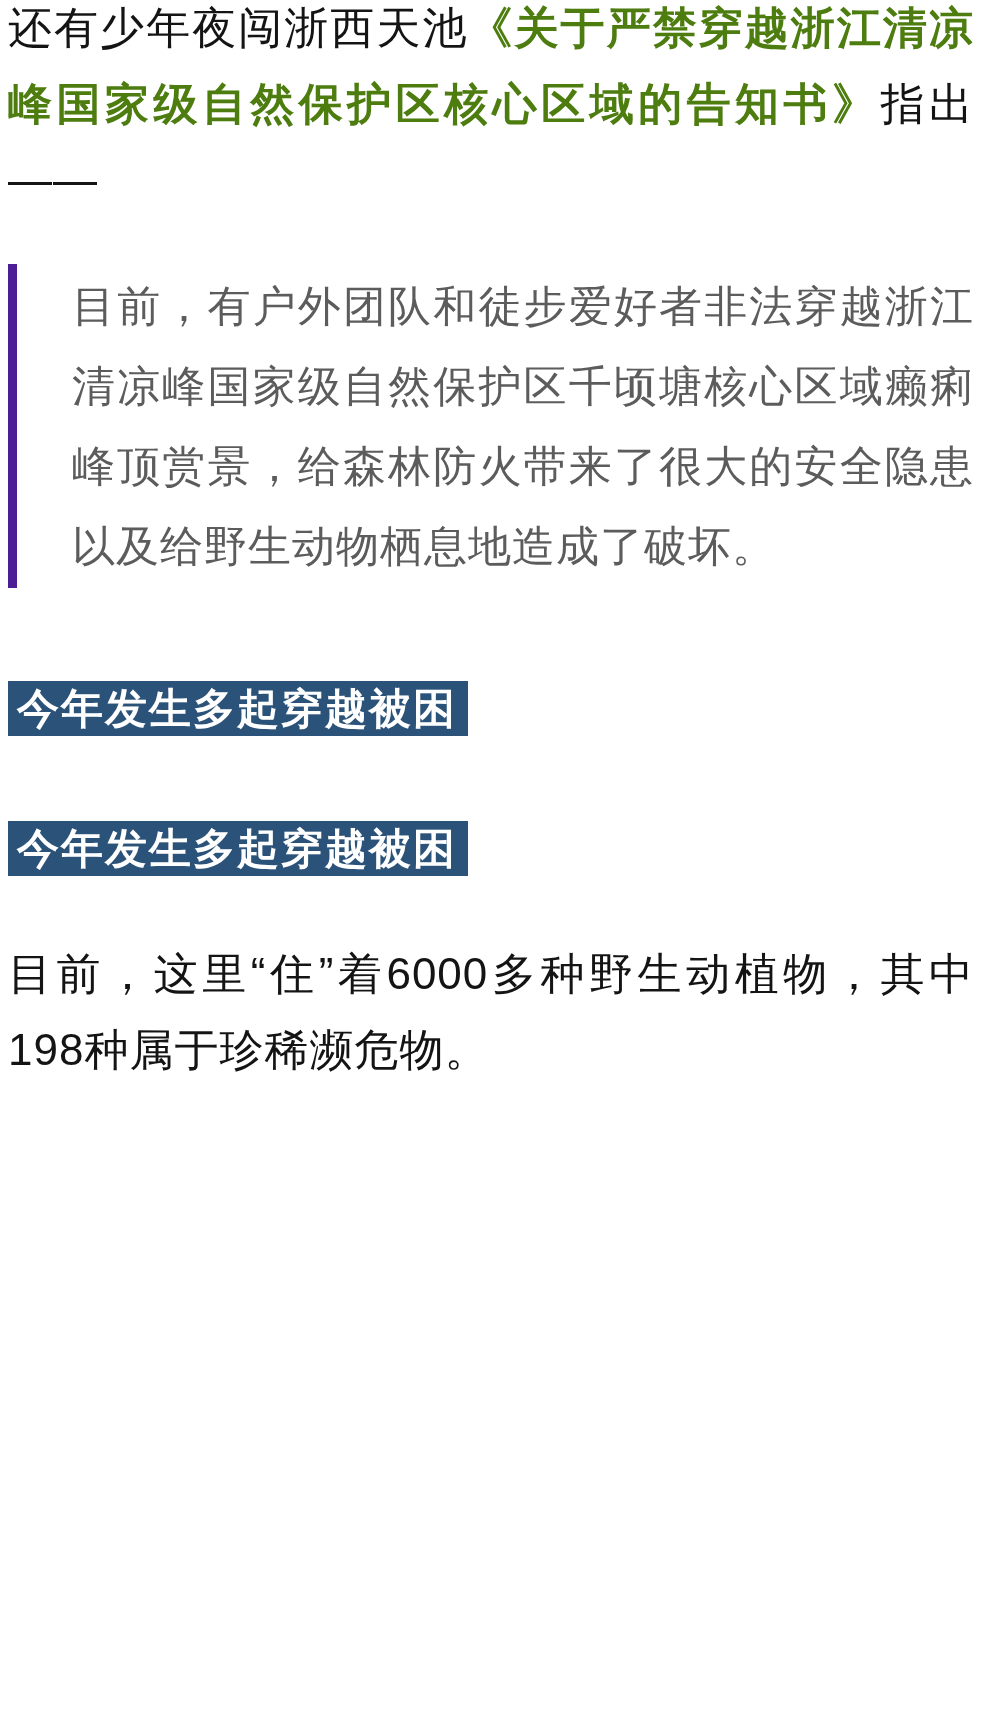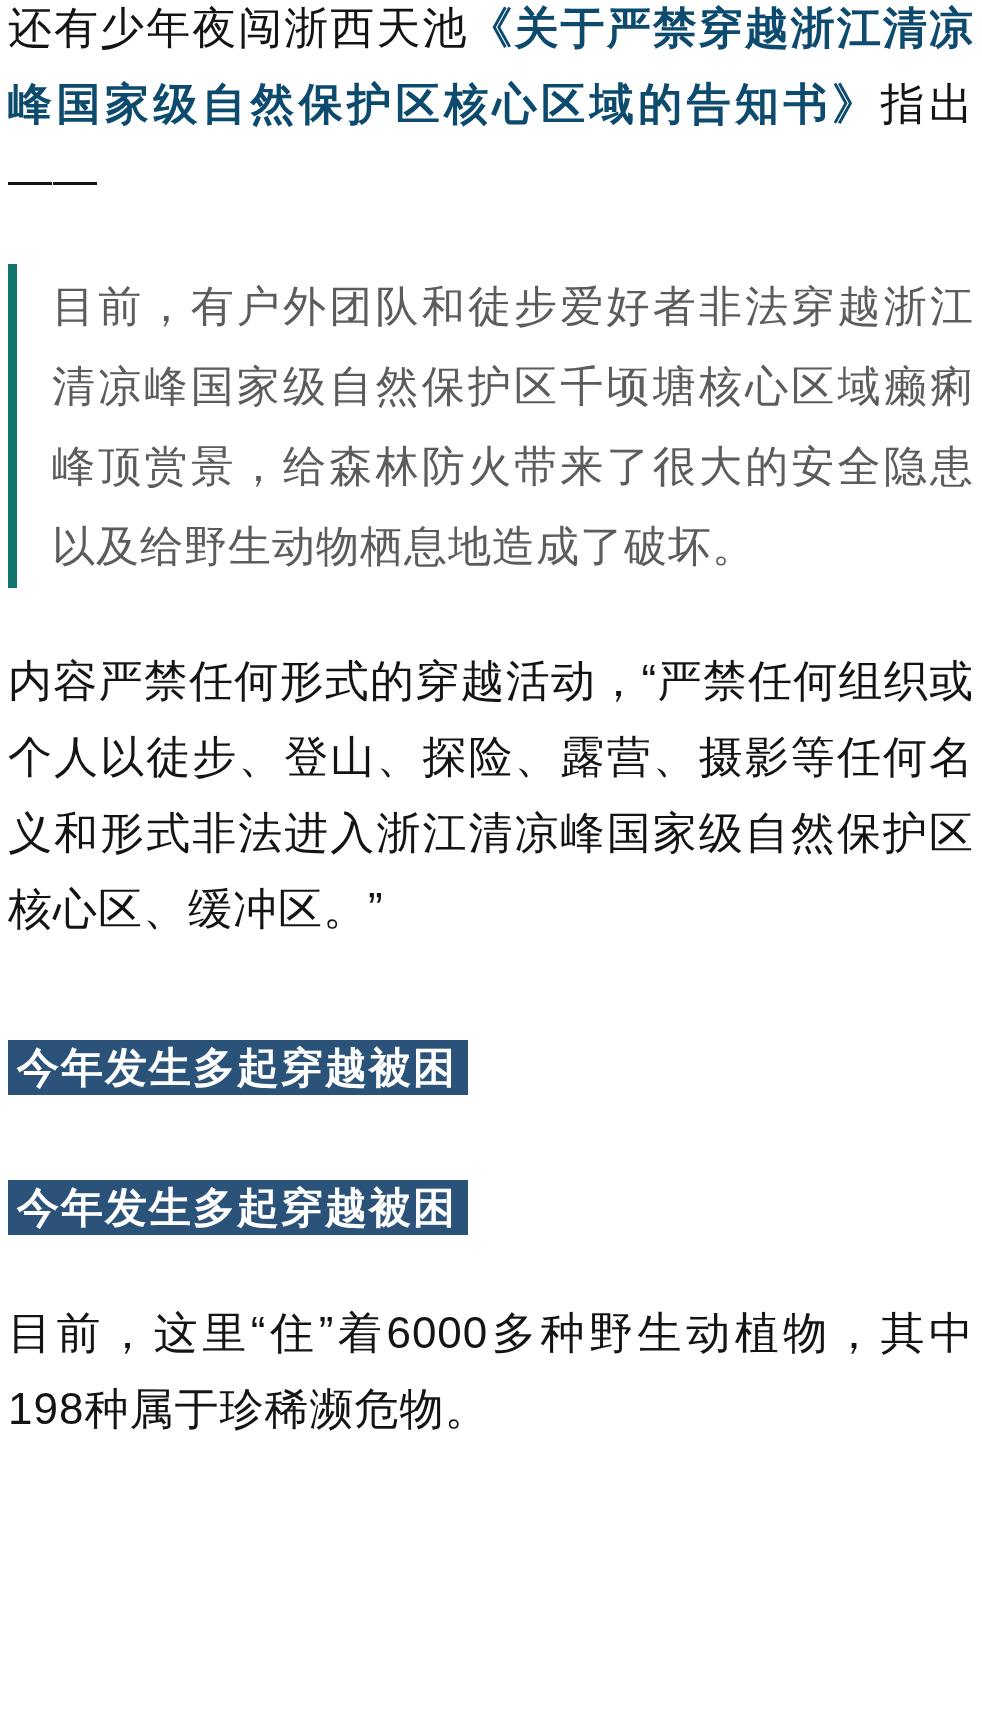--- a/index.html
+++ b/index.html
@@ -22,26 +22,26 @@
   .para {
     margin: 0;
     line-height: 76px;
     text-align: justify;
   }
   .para-intro {
     margin-top: -10px;
   }
   .doc-title {
     font-weight: bold;
-    color: #0c4a6e;
+    color: #4d7c0f;
   }
   .quote-block {
     margin: 46px 0 0 0;
-    border-left: 9px solid #0f766e;
-    padding: 2px 0 2px 35px;
+    border-left: 9px solid #4c1d95;
+    padding: 2px 0 2px 55px;
     color: #5c5c5c;
     font-size: 43px;
     line-height: 80px;
     text-align: justify;
   }
   .para-rules {
     margin-top: 55px;
   }
   .headline {
     display: block;
@@ -69,21 +69,20 @@
 </style>
 </head>
 <body>
 
 <div class="article">
 
   <p class="para para-intro"><span>还有少年夜闯浙西天池</span><span class="doc-title">《关于严禁穿越浙江清凉峰国家级自然保护区核心区域的告知书》</span><span>指出——</span></p>
 
   <blockquote class="quote-block"><span>目前，有户外团队和徒步爱好者非法穿越浙江清凉峰国家级自然保护区千顷塘核心区域癞痢峰顶赏景，给森林防火带来了很大的安全隐患以及给野生动物栖息地造成了破坏。</span></blockquote>
 
-  <p class="para para-rules">内容严禁任何形式的穿越活动，“严禁任何组织或个人以徒步、登山、探险、露营、摄影等任何名义和形式非法进入浙江清凉峰国家级自然保护区核心区、缓冲区。”</p>
 
   <span class="headline headline-first">今年发生多起穿越被困</span>
 
   <span class="headline headline-second">今年发生多起穿越被困</span>
 
 
   <p class="para para-wildlife">目前，这里“住”着6000多种野生动植物，其中198种属于珍稀濒危物。</p>
 
 </div>
 

